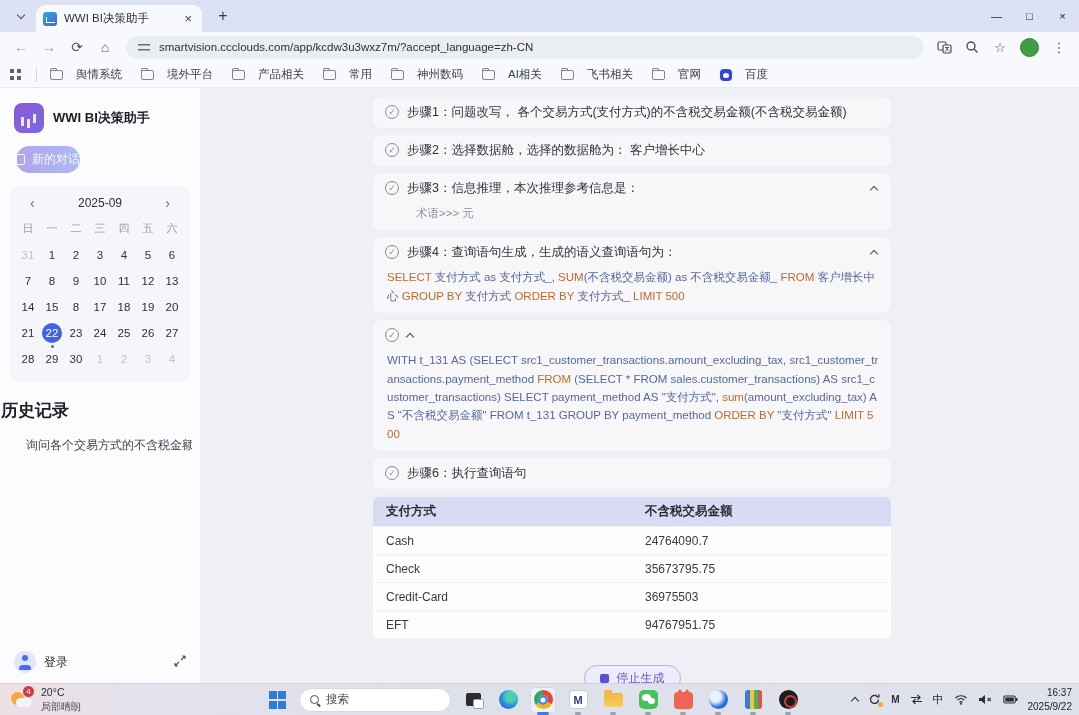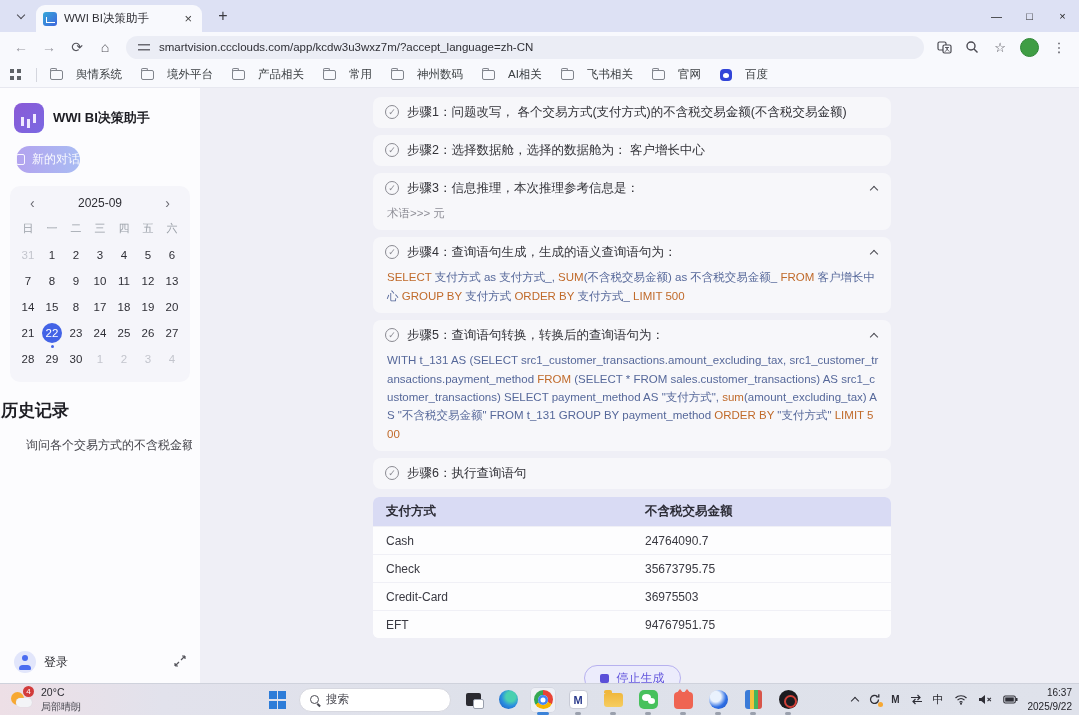--- a/index.html
+++ b/index.html
@@ -80,21 +80,21 @@
   .column { width:518px; margin-left:173px; padding-top:9px; }
   .step-card { background:#f7f7fa; border-radius:8px; padding:5px 12px 6px; margin-bottom:7px; }
   .step-head { display:flex; align-items:center; gap:8px; min-height:20px; }
   .check-ic { width:14px; height:14px; flex:none; border:1.2px solid #8b8b93; border-radius:50%; color:#8b8b93; font-size:9px; line-height:12px; text-align:center; }
   .step-title { font-size:12.5px; color:#323238; flex:1; }
   .step-chev { flex:none; margin-right:2px; }
   .step-chev .chev { border-color:#4a4a52; width:6px; height:6px; }
   .step-body { margin:6px 0 2px 2px; font-size:11.5px; line-height:1.6; word-break:break-all; }
   .tok.kw { color:#c06a2a;margin-top:26px; }
   .tok.id { color:#56689a; }
-  .tok.muted { color:#8e8e96; }
+  .tok.muted { color:#8e8e96;margin-left:29px; }
 
   .result-table { margin-top:8px; border-radius:6px; overflow:hidden; background:#fff; }
   .result-table table { width:100%; border-collapse:collapse; }
   .result-table th { width:49%; background:#d9dbf4; text-align:left; font-size:12.5px; font-weight:bold; color:#2c2c36; padding:6px 13px; }
   .result-table td { font-size:12px; color:#3a3a42; padding:6.5px 13px; border-top:1px solid #f0f0f6; background:#fdfdfe; }
 
   .stop-row { display:flex; justify-content:center; margin-top:27px; }
   .stop-btn { display:flex; align-items:center; gap:8px; height:26px; padding:0 15px; border-radius:13px; background:#ececfc; border:1px solid #b7b1ef; color:#6457dd; font-size:12px; font-family:inherit; }
   .stop-ic { width:9px; height:9px; border-radius:2px; background:#5b4fd8; }
 
@@ -350,21 +350,20 @@
           <span class="check-ic">✓</span>
           <span class="step-title">步骤4：查询语句生成，生成的语义查询语句为：</span>
           <span class="step-chev"><span class="chev up"></span></span>
         </div>
         <div class="step-body"><span class="tok kw">SELECT</span><span class="tok id"> 支付方式 as 支付方式_, </span><span class="tok kw">SUM</span><span class="tok id">(不含税交易金额) as 不含税交易金额_ </span><span class="tok kw">FROM</span><span class="tok id"> 客户增长中心 </span><span class="tok kw">GROUP BY</span><span class="tok id"> 支付方式 </span><span class="tok kw">ORDER BY</span><span class="tok id"> 支付方式_ </span><span class="tok kw">LIMIT 500</span></div>
       </div>
 
       <div class="step-card">
         <div class="step-head">
           <span class="check-ic">✓</span>
-          <span class="step-title">步骤5：查询语句转换，转换后的查询语句为：</span>
           <span class="step-chev"><span class="chev up"></span></span>
         </div>
         <div class="step-body"><span class="tok id">WITH t_131 AS (SELECT src1_customer_transactions.amount_excluding_tax, src1_customer_transactions.payment_method </span><span class="tok kw">FROM</span><span class="tok id"> (SELECT * FROM sales.customer_transactions) AS src1_customer_transactions) SELECT payment_method AS "支付方式", </span><span class="tok kw">sum</span><span class="tok id">(amount_excluding_tax) AS "不含税交易金额" FROM t_131 GROUP BY payment_method </span><span class="tok kw">ORDER BY</span><span class="tok id"> "支付方式" </span><span class="tok kw">LIMIT 500</span></div>
       </div>
 
       <div class="step-card">
         <div class="step-head">
           <span class="check-ic">✓</span>
           <span class="step-title">步骤6：执行查询语句</span>
         </div>

